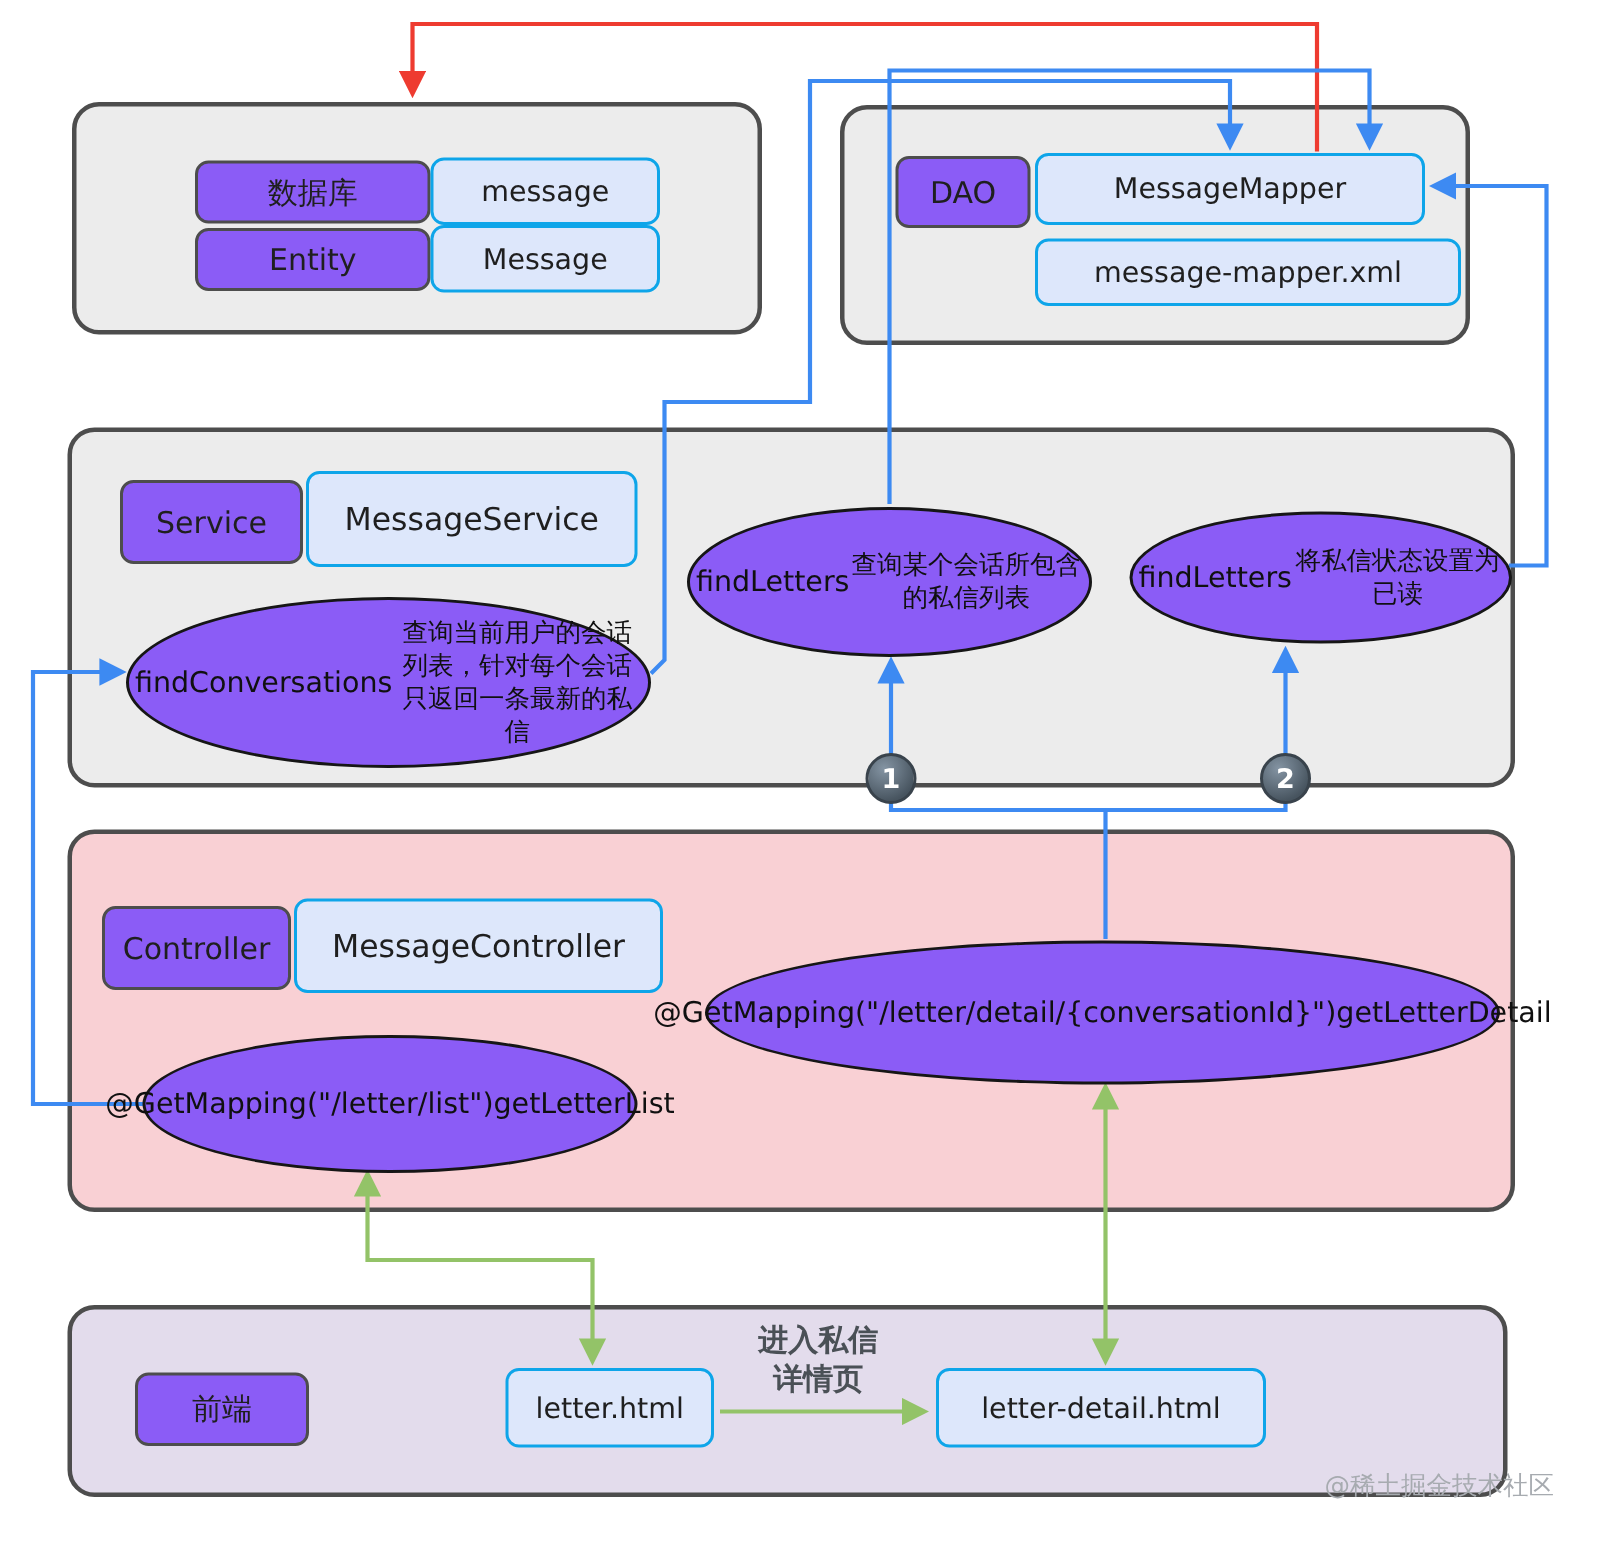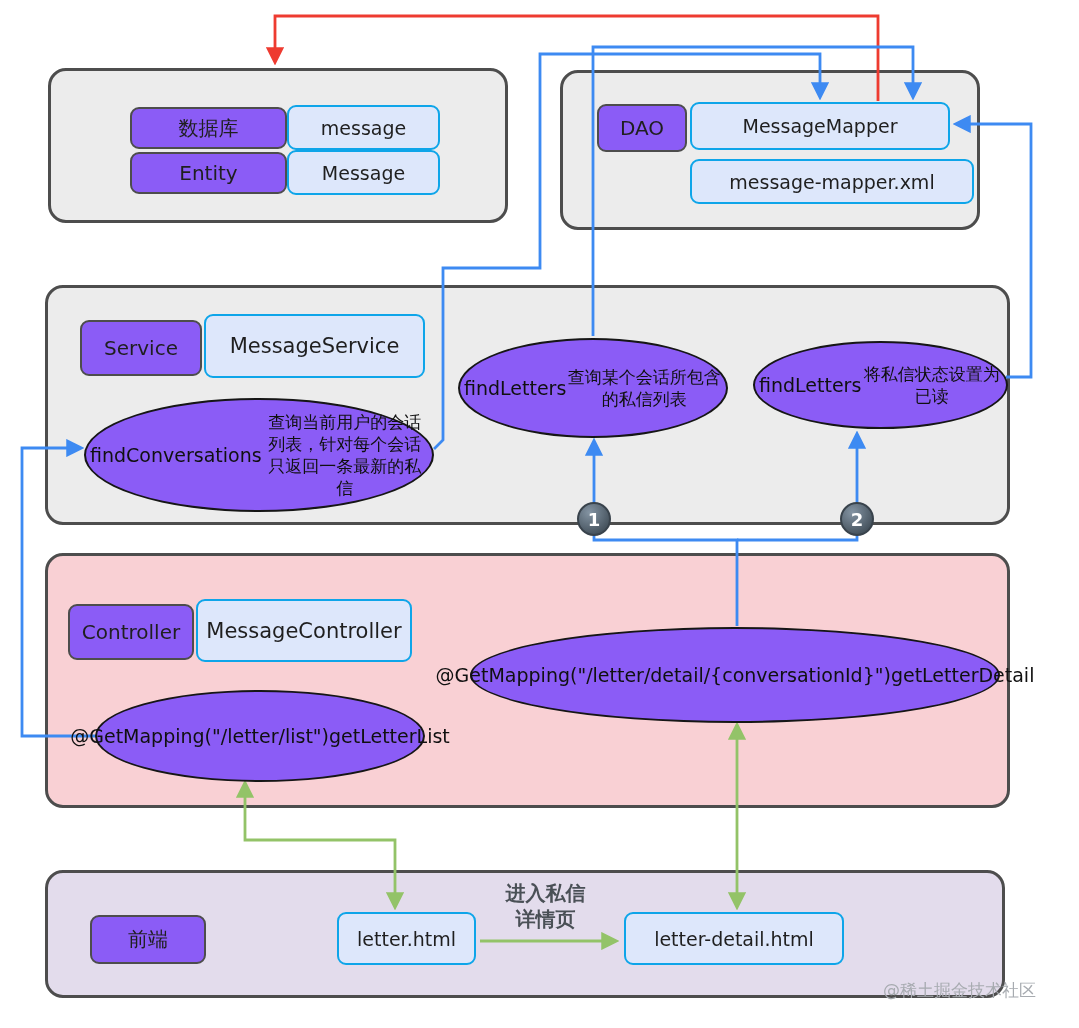--- a/index.html
+++ b/index.html
@@ -97,21 +97,21 @@
 
   <div class="node ellipse" style="left:753px;top:341px;width:255px;height:88px;">
     <span class="name">findLetters</span>
     <span class="desc" style="max-width:220px;">将私信状态设置为已读</span>
   </div>
 
   <div class="badge" style="left:577px;top:502px;">1</div>
   <div class="badge" style="left:840px;top:502px;">2</div>
 
   <div class="node chip-orange" style="left:68px;top:604px;width:126px;height:56px;">Controller</div>
-  <div class="node chip-blue" style="left:196px;top:599px;width:216px;height:63px;font-size:21px;">MessageController</div>
+  <div class="node chip-blue" style="left:196px;top:599px;width:246px;height:63px;font-size:21px;">MessageController</div>
 
   <div class="node ellipse" style="left:470px;top:627px;width:530px;height:96px;">
     <span class="name">@GetMapping("/letter/detail/{conversationId}")</span>
     <span class="name">getLetterDetail</span>
   </div>
 
   <div class="node ellipse" style="left:95px;top:690px;width:330px;height:92px;">
     <span class="name">@GetMapping("/letter/list")</span>
     <span class="name">getLetterList</span>
   </div>

